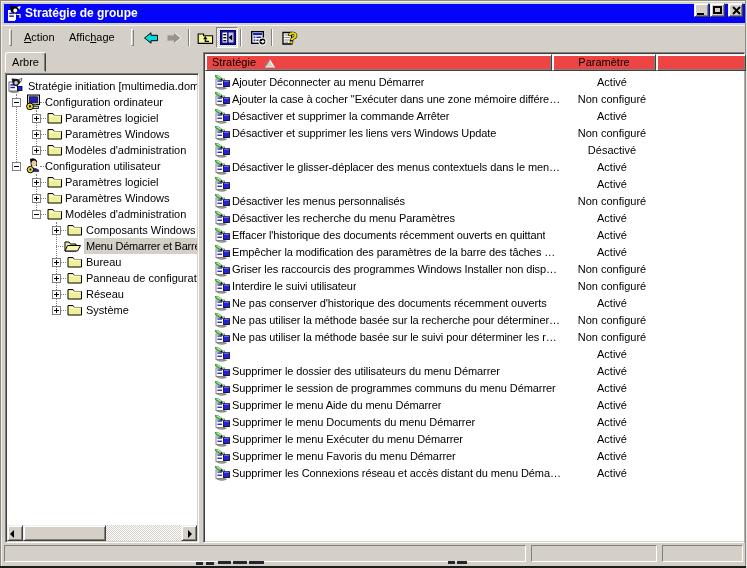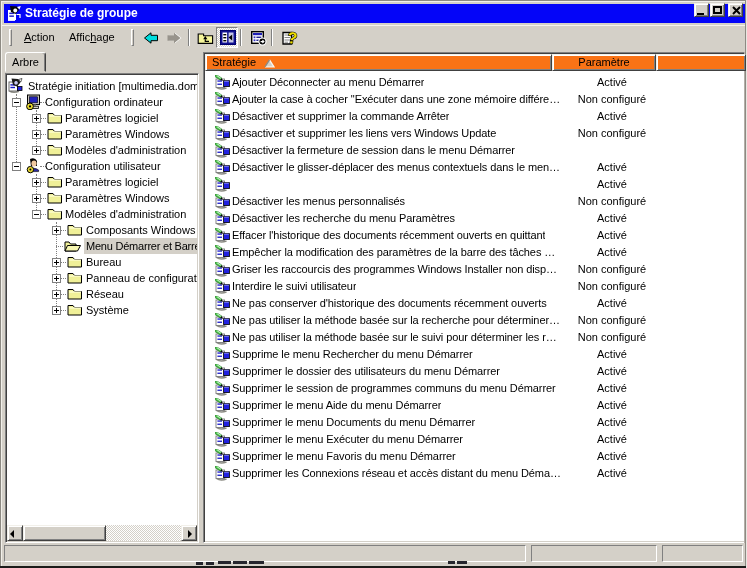--- a/index.html
+++ b/index.html
@@ -39,21 +39,21 @@
 .sel{background:#D4D0C8;letter-spacing:-0.22px}
 
 #hsb{left:7px;top:525px;width:190px;height:16px;background:repeating-conic-gradient(#fff 0 25%,#D4D0C8 0 50%) 0 0/2px 2px}
 .sbtn{position:absolute;top:0;width:16px;height:16px;background:#D4D0C8;border:1px solid;border-color:#F2F0EA #404040 #404040 #F2F0EA;box-shadow:inset 1px 1px 0 #fff,inset -1px -1px 0 #808080}
 .arr{position:absolute;width:0;height:0;border:4px solid transparent}
 #thumb{position:absolute;left:16px;top:0;width:83px;height:16px;background:#D4D0C8;border:1px solid;border-color:#F2F0EA #404040 #404040 #F2F0EA;box-shadow:inset 1px 1px 0 #fff,inset -1px -1px 0 #808080}
 
 
 #lpan{left:203px;top:52px;width:541px;height:491px;background:#fff;border-style:solid;border-color:#808080 transparent #fff #808080;border-width:1px 0 1px 1px;box-shadow:inset 1px 1px 0 #404040,inset 0 -1px 0 #D4D0C8}
 #lhead{left:205px;top:54px;width:539px;height:17px;background:#D4D0C8}
-.hsec{position:absolute;top:0;height:17px;background:#f97316;border:1px solid;border-color:#F2F0EA #404040 #404040 #F2F0EA;box-shadow:inset 1px 1px 0 #fff,inset -1px -1px 0 #808080;line-height:15px}
+.hsec{position:absolute;top:0;height:17px;background:#ef4444;border:1px solid;border-color:#F2F0EA #404040 #404040 #F2F0EA;box-shadow:inset 1px 1px 0 #fff,inset -1px -1px 0 #808080;line-height:15px}
 #list{left:205px;top:70px;width:537px;height:471px;overflow:hidden}
 .r{position:absolute;left:8px;width:537px;height:17px;line-height:17px}
 .ri{position:absolute;left:2px;top:1px}
 .rt{position:absolute;left:19px;top:0;max-width:329px;overflow:hidden;white-space:nowrap;text-overflow:ellipsis;letter-spacing:-0.09px}
 .rv{position:absolute;left:347px;width:104px;text-align:center}
 
 .ssec{position:absolute;top:545px;height:17px;background:#D4D0C8;border:1px solid;border-color:#808080 #fff #fff #808080}
 
 .dash{position:absolute;background:#26262E;height:3px}
 </style></head><body>
@@ -372,21 +372,21 @@
       <svg class="ri" width="16" height="16">
         <use href="#gpo"></use>
       </svg>
       <span class="rt">Désactiver et supprimer les liens vers Windows Update</span>
       <span class="rv">Non configuré</span>
     </div>
 <div class="r" style="top:72px">
       <svg class="ri" width="16" height="16">
         <use href="#gpo"></use>
       </svg>
-      <span class="rt">Désactiver la fermeture de session dans le menu Démarrer</span>
+      <span class="rv">Désactivé</span>
     </div>
 <div class="r" style="top:89px">
       <svg class="ri" width="16" height="16">
         <use href="#gpo"></use>
       </svg>
       <span class="rt">Désactiver le glisser-déplacer des menus contextuels dans le menu Démarrer</span>
       <span class="rv">Activé</span>
     </div>
 <div class="r" style="top:106px">
       <svg class="ri" width="16" height="16">
@@ -454,21 +454,20 @@
       <svg class="ri" width="16" height="16">
         <use href="#gpo"></use>
       </svg>
       <span class="rt">Ne pas utiliser la méthode basée sur le suivi pour déterminer les raccourcis</span>
       <span class="rv">Non configuré</span>
     </div>
 <div class="r" style="top:276px">
       <svg class="ri" width="16" height="16">
         <use href="#gpo"></use>
       </svg>
-      <span class="rt">Supprime le menu Rechercher du menu Démarrer</span>
       <span class="rv">Activé</span>
     </div>
 <div class="r" style="top:293px">
       <svg class="ri" width="16" height="16">
         <use href="#gpo"></use>
       </svg>
       <span class="rt">Supprimer le dossier des utilisateurs du menu Démarrer</span>
       <span class="rv">Activé</span>
     </div>
 <div class="r" style="top:310px">

